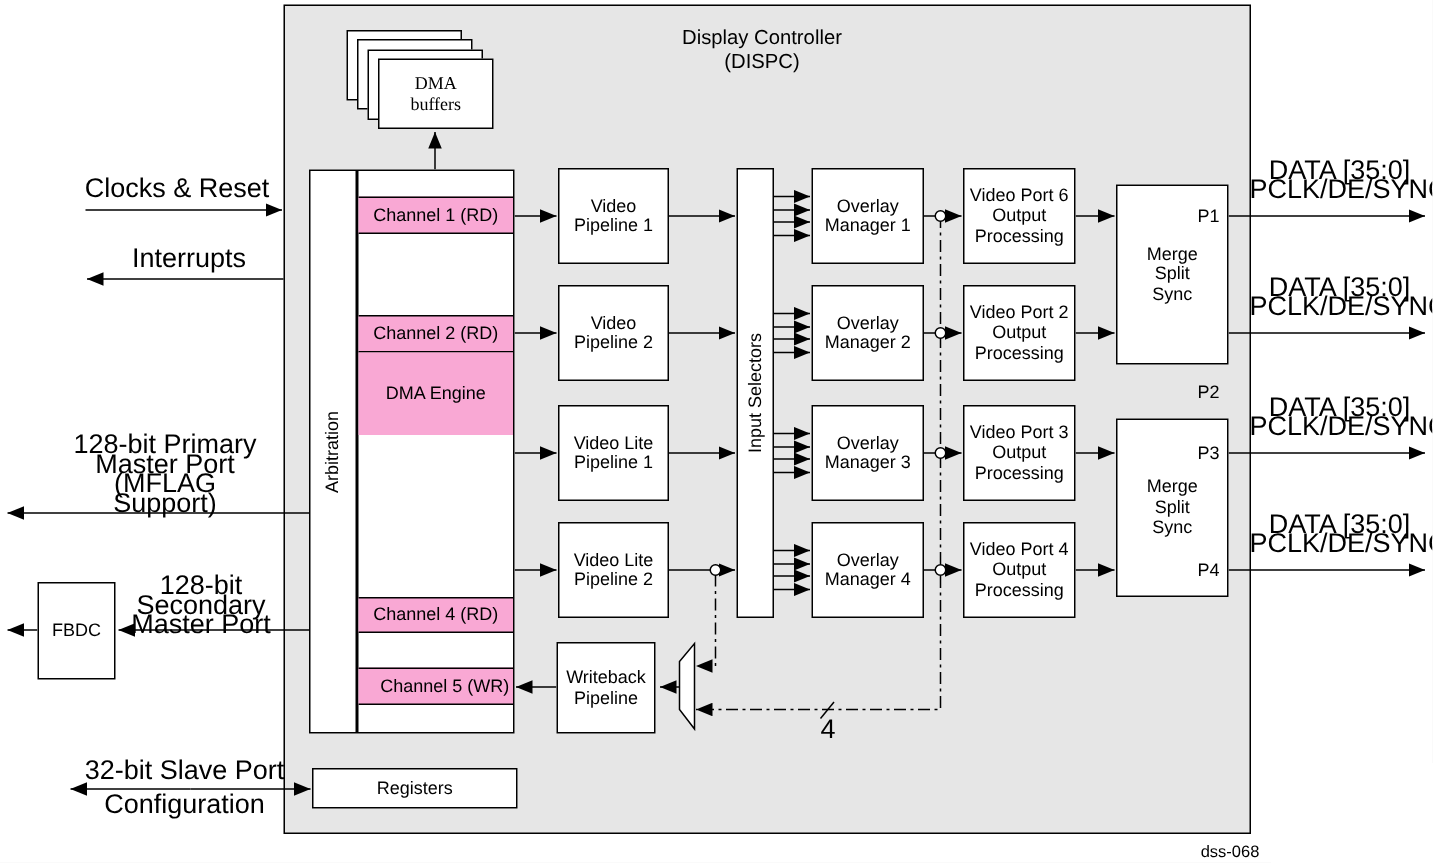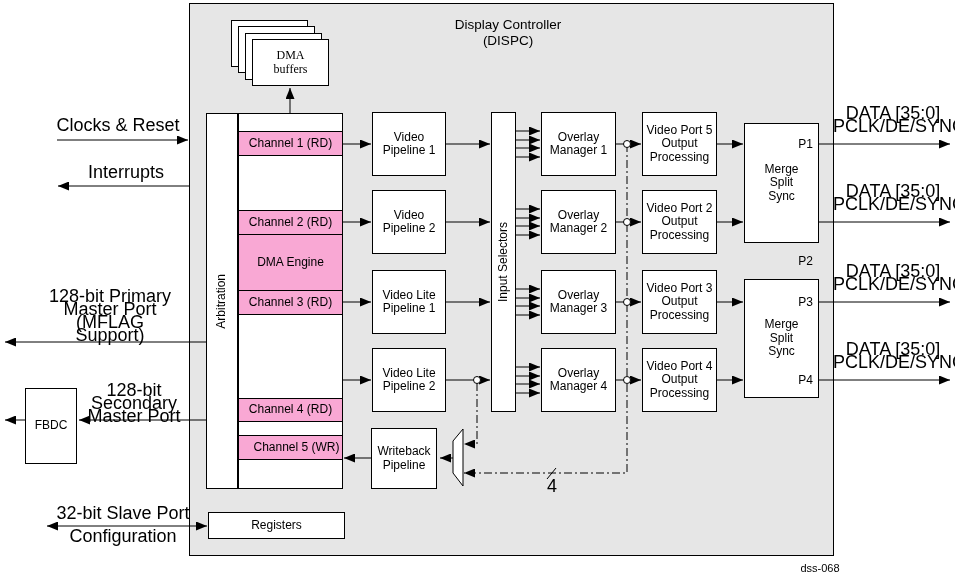--- a/index.html
+++ b/index.html
@@ -134,23 +134,22 @@
 buffers</div>
 
   <div class="box" style="left:206px;top:113px;width:32px;height:376px;">
     <span class="vlabel">Arbitration</span>
   </div>
 
   <div class="box" style="left:238px;top:113px;width:105px;height:376px;">
     <div class="row" style="top:17px;height:25px;">Channel 1 (RD)</div>
     <div class="row" style="top:96px;height:25px;">Channel 2 (RD)</div>
     <div class="row norow" style="top:121px;height:55px;">DMA Engine</div>
-    <div class="row" style="top:176px;height:25px;">Channel 3 (RD)</div>
     <div class="row" style="top:255px;height:24px;margin-top:29px;">Channel 4 (RD)</div>
-    <div class="row" style="top:321px;height:25px;padding-left:12px;">Channel 5 (WR)</div>
+    <div class="row" style="top:331px;height:25px;padding-left:12px;">Channel 5 (WR)</div>
   </div>
 
   <div class="box" style="left:372px;top:112px;width:74px;height:64px;">Video
 Pipeline 1</div>
   <div class="box" style="left:372px;top:190px;width:74px;height:64px;">Video
 Pipeline 2</div>
   <div class="box" style="left:372px;top:270px;width:74px;height:64px;">Video Lite
 Pipeline 1</div>
   <div class="box" style="left:372px;top:348px;width:74px;height:64px;">Video Lite
 Pipeline 2</div>
@@ -163,21 +162,21 @@
 
   <div class="box" style="left:541px;top:112px;width:75px;height:64px;">Overlay
 Manager 1</div>
   <div class="box" style="left:541px;top:190px;width:75px;height:64px;">Overlay
 Manager 2</div>
   <div class="box" style="left:541px;top:270px;width:75px;height:64px;">Overlay
 Manager 3</div>
   <div class="box" style="left:541px;top:348px;width:75px;height:64px;">Overlay
 Manager 4</div>
 
-  <div class="box" style="left:642px;top:112px;width:75px;height:64px;">Video Port 5
+  <div class="box" style="left:642px;top:112px;width:75px;height:64px;">Video Port 6
 Output
 Processing</div>
   <div class="box" style="left:642px;top:190px;width:75px;height:64px;">Video Port 2
 Output
 Processing</div>
   <div class="box" style="left:642px;top:270px;width:75px;height:64px;">Video Port 3
 Output
 Processing</div>
   <div class="box" style="left:642px;top:348px;width:75px;height:64px;">Video Port 4
 Output
@@ -188,21 +187,21 @@
 Sync</div>
   <div class="portlbl" style="left:783px;top:137px;width:30px;">P1</div>
   <div class="portlbl" style="left:783px;top:215px;width:30px;margin-top:39px;">P2</div>
 
   <div class="box" style="left:744px;top:279px;width:75px;height:119px;">Merge
 Split
 Sync</div>
   <div class="portlbl" style="left:783px;top:295px;width:30px;">P3</div>
   <div class="portlbl" style="left:783px;top:373px;width:30px;">P4</div>
 
-  <div class="box" style="left:25px;top:388px;width:52px;height:76px;">FBDC</div>
+  <div class="box" style="left:25px;top:388px;width:52px;height:65px;">FBDC</div>
   <div class="box" style="left:208px;top:512px;width:137px;height:27px;">Registers</div>
 
   <div class="lbl" style="left:48px;top:119px;width:140px;">Clocks &amp; Reset</div>
   <div class="lbl" style="left:56px;top:166px;width:140px;">Interrupts</div>
   <div class="lbl" style="left:40px;top:290px;width:140px;">128-bit Primary
 Master Port
 (MFLAG Support)</div>
   <div class="lbl" style="left:64px;top:384px;width:140px;">128-bit Secondary
 Master Port</div>
   <div class="lbl" style="left:53px;top:507px;width:140px;">32-bit Slave Port</div>

